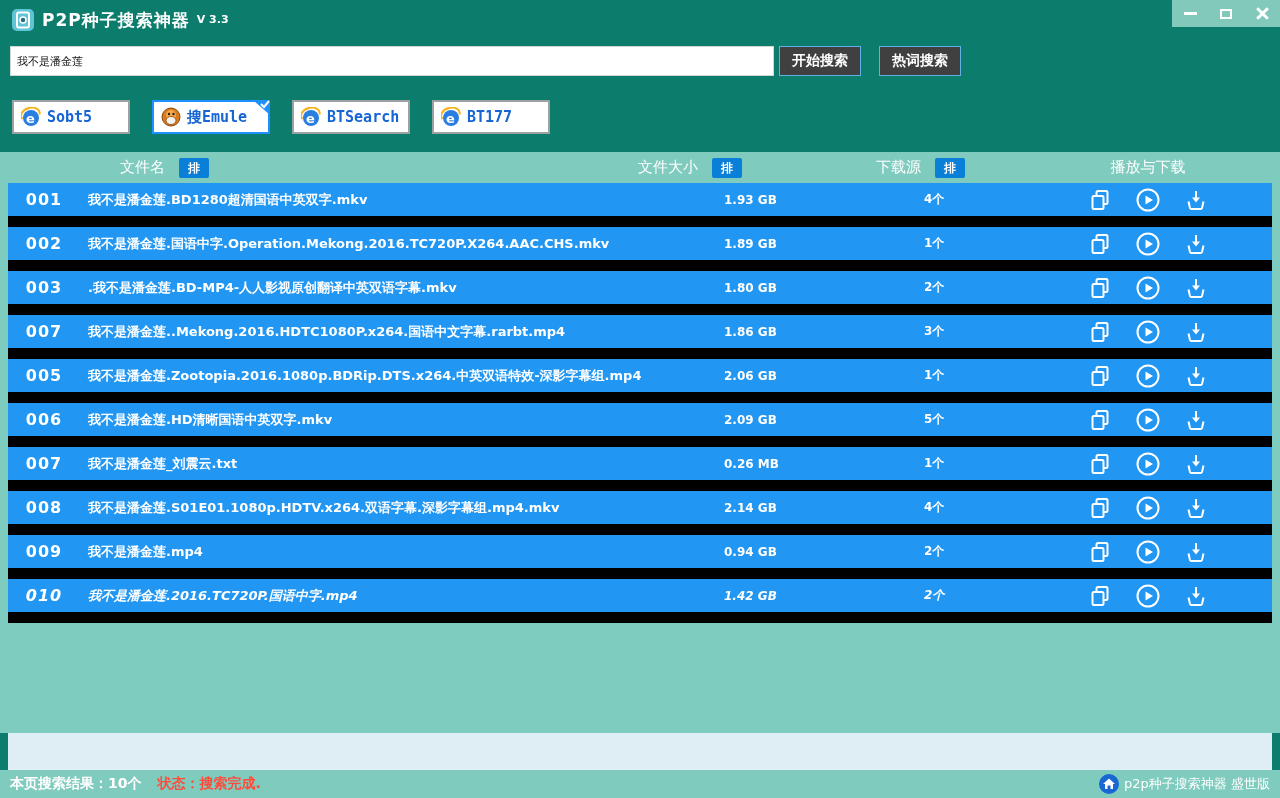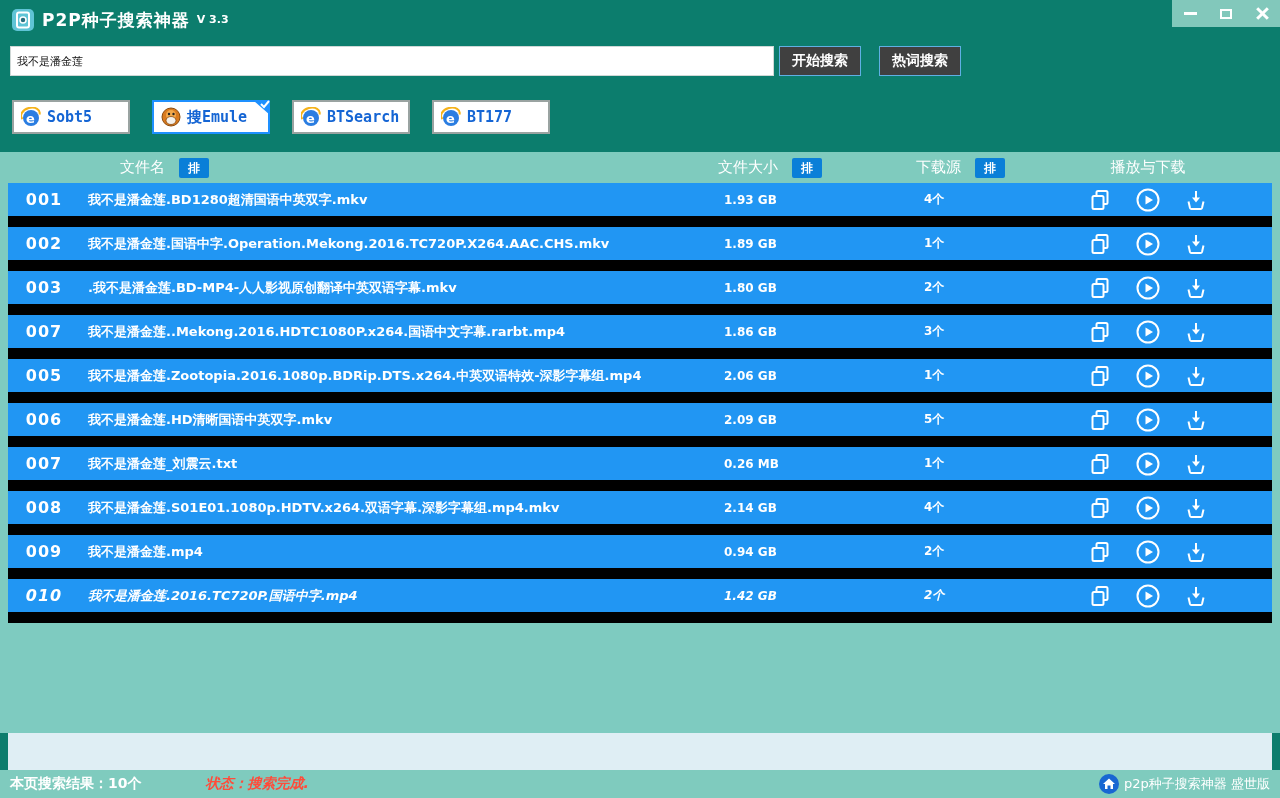--- a/index.html
+++ b/index.html
@@ -37,21 +37,21 @@
   .engine-row { height:34px; margin-top:16px; display:flex; padding-left:12px; }
   .tab { position:relative; width:118px; height:34px; margin-right:22px; background:#fff; border:2px solid #9AA3A1;
          display:flex; align-items:center; padding-left:7px; cursor:pointer; }
   .tab.active { border-color:#1E90FF; }
   .tab-label { font-family:"DejaVu Sans Mono", monospace; font-size:15px; font-weight:bold; color:#1565D4; margin-left:6px; white-space:nowrap; }
   .tab-icon { width:20px; height:20px; flex:0 0 auto; }
   .tab-badge { position:absolute; top:-2px; right:-2px; width:17px; height:15px; }
 
   
   .grid-cols { display:grid; grid-template-columns:72px 1fr 196px 160px 200px; }
-  .thead { height:31px; background:#7FCBBE; padding:0 8px; align-items:center; }
+  .thead { height:31px; background:#7FCBBE; padding:0 8px; align-items:center;gap:40px; }
   .th { display:flex; align-items:center; color:#fff; font-size:15px; }
   .th-name { grid-column:1 / 3; padding-left:112px; }
   .th-size { padding-left:2px; }
   .th-sources { padding-left:4px; }
   .th-actions { justify-content:center; padding-right:48px; }
   .sort-btn { width:30px; height:20px; margin-left:14px; background:#0A7FD8; border:none; border-radius:2px;
               color:#fff; font-size:12px; font-weight:bold; font-family:"DejaVu Sans", sans-serif; cursor:pointer; line-height:20px; }
 
   .rows { height:550px; background:#7ECBC0; padding:0 8px; overflow:hidden; }
   .row { height:44px; background:#2196F3; border-bottom:11px solid #000000; align-items:center; color:#fff; cursor:default; }
@@ -62,21 +62,21 @@
   .cell.size { font-size:12px; font-weight:bold; padding-left:8px; }
   .cell.sources { font-size:12px; font-weight:bold; padding-left:12px; }
   .cell.actions { display:flex; align-items:center; justify-content:center; gap:22px; padding-right:48px; }
   .act { width:26px; height:26px; display:flex; align-items:center; justify-content:center; cursor:pointer; }
 
   
   .footer-empty { height:37px; background:#0C7D6D; padding:0 8px; display:flex; }
   .footer-panel { flex:1; background:#DFEEF4; }
   .statusbar { height:28px; background:#7FCBBE; display:flex; align-items:center; padding:0 10px; }
   .results-text { color:#fff; font-size:14px; font-weight:bold; }
-  .status-text { color:#FF4B3A; font-size:14px; font-weight:bold; margin-left:64px;font-style:italic; }
+  .status-text { color:#FF4B3A; font-size:14px; font-weight:bold; margin-left:16px; }
   .brand-area { margin-left:auto; display:flex; align-items:center; gap:5px; cursor:pointer; }
   .brand-text { color:#fff; font-size:13px; }
 </style>
 </head>
 <body>
 
 <div class="titlebar">
   <span class="app-icon">
     <svg width="22" height="22" viewBox="0 0 22 22">
       <rect x="0" y="0" width="22" height="22" rx="5" fill="#5FC4D6"></rect>

